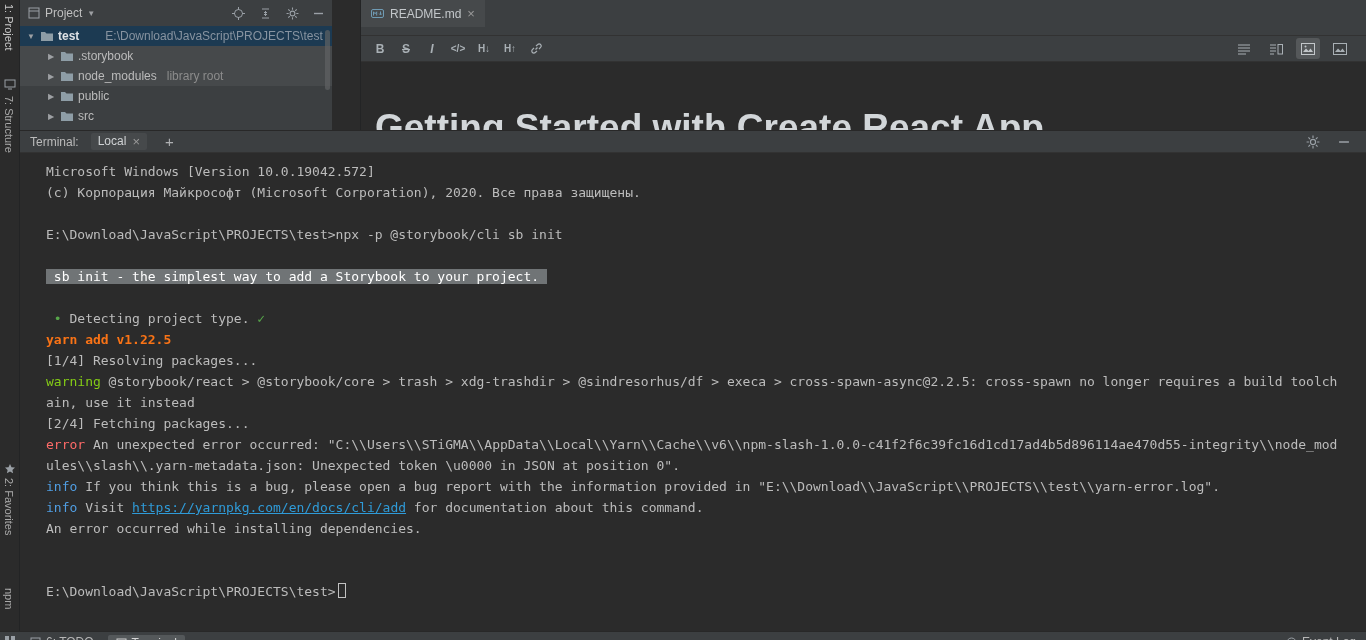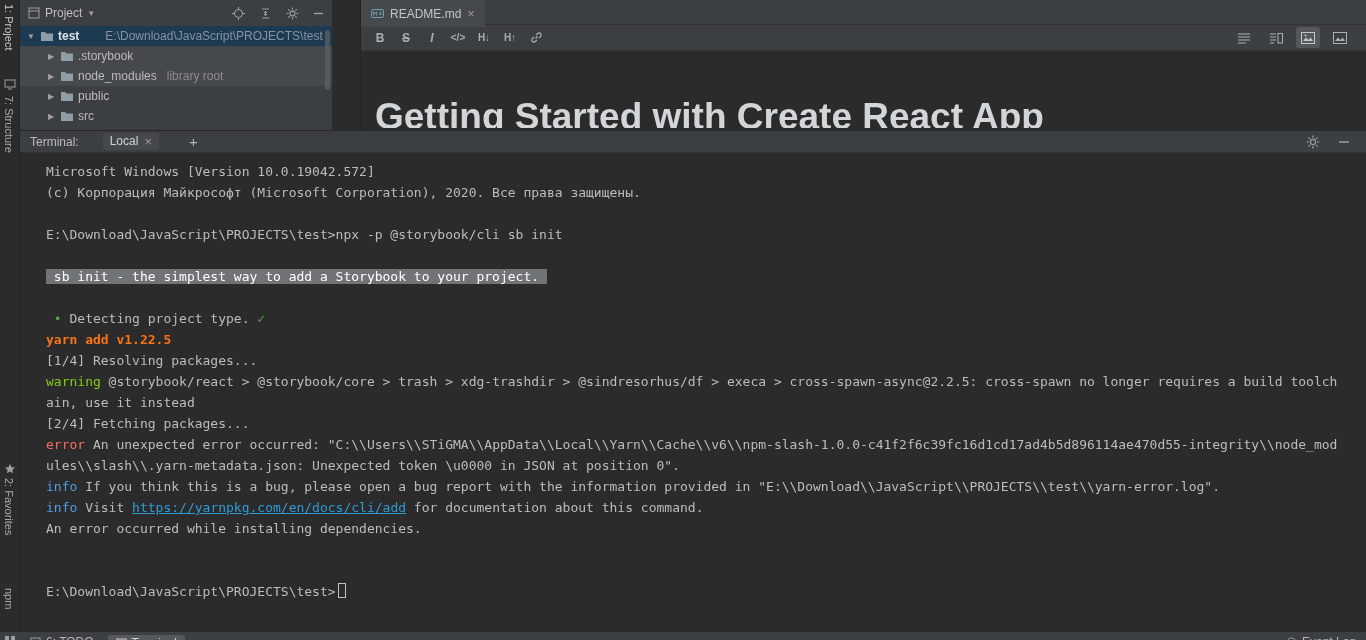--- a/index.html
+++ b/index.html
@@ -42,21 +42,21 @@
   .suffix { color:#8c8c8c; margin-left:6px; }
   .pp-scroll {
     position:absolute; right:2px; top:30px; width:5px; height:60px;
     background:#5f6264; border-radius:3px; opacity:.7;
   }
   
   .editor {
     position:absolute; left:360px; top:0; right:0; height:130px;
     background:#2b2b2b; border-left:1px solid #232425; overflow:hidden;
   }
-  .tab-bar { height:25px; background:#3c3f41; border-bottom:1px solid #323232; display:flex; }
+  .tab-bar { height:36px; background:#3c3f41; border-bottom:1px solid #323232; display:flex; }
   .ed-tab {
     display:flex; align-items:center; gap:6px; padding:0 10px;
     background:#46494b; color:#c3c7ca; height:27px;
   }
   .tab-close { color:#9a9a9a; font-size:13px; line-height:1; }
   .md-toolbar {
     height:26px; background:#3c3f41; border-bottom:1px solid #323232;
     display:flex; align-items:center; padding:0 6px;
   }
   .tbtn {
@@ -73,21 +73,21 @@
     position:absolute; left:14px; top:45px; font-size:37px; font-weight:bold;
     color:#d2d6d9; white-space:nowrap;
   }
   
   .terminal {
     position:absolute; left:20px; top:130px; width:1346px; height:502px;
     background:#2b2b2b; border-top:1px solid #282828;
   }
   .term-header {
     height:22px; background:#3c3f41; border-bottom:1px solid #323232;
-    display:flex; align-items:center; padding:0 10px; gap:24px;
+    display:flex; align-items:center; padding:0 10px; gap:12px;
   }
   .term-label { color:#bbbbbb; }
   .term-tab {
     display:flex; align-items:center; gap:6px; padding:1px 7px 2px 7px;
     background:#46494b; color:#d0d3d5; border-radius:2px;
   }
   .term-add { color:#afb1b3; font-size:15px; margin-left:6px; }
   .term-actions { margin-left:auto; display:flex; align-items:center; gap:18px; padding-right:6px; }
   .term-body {
     position:absolute; left:0; right:0; top:22px; bottom:0; overflow:hidden;

